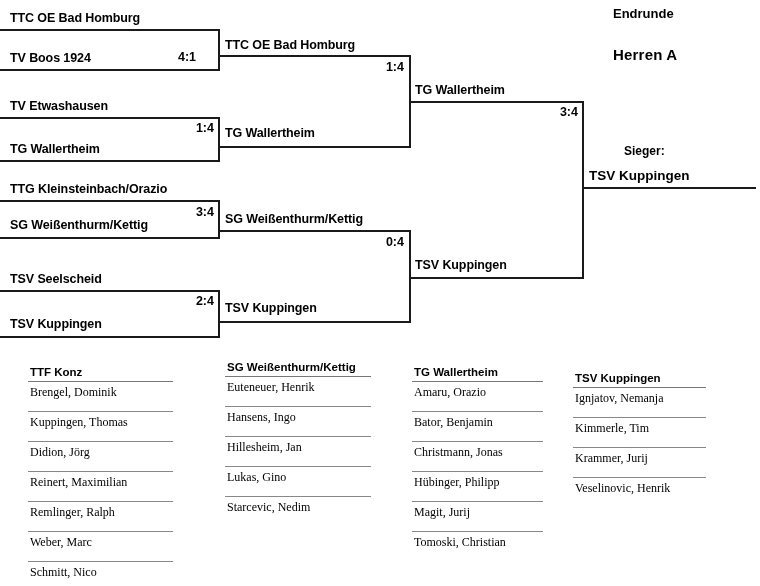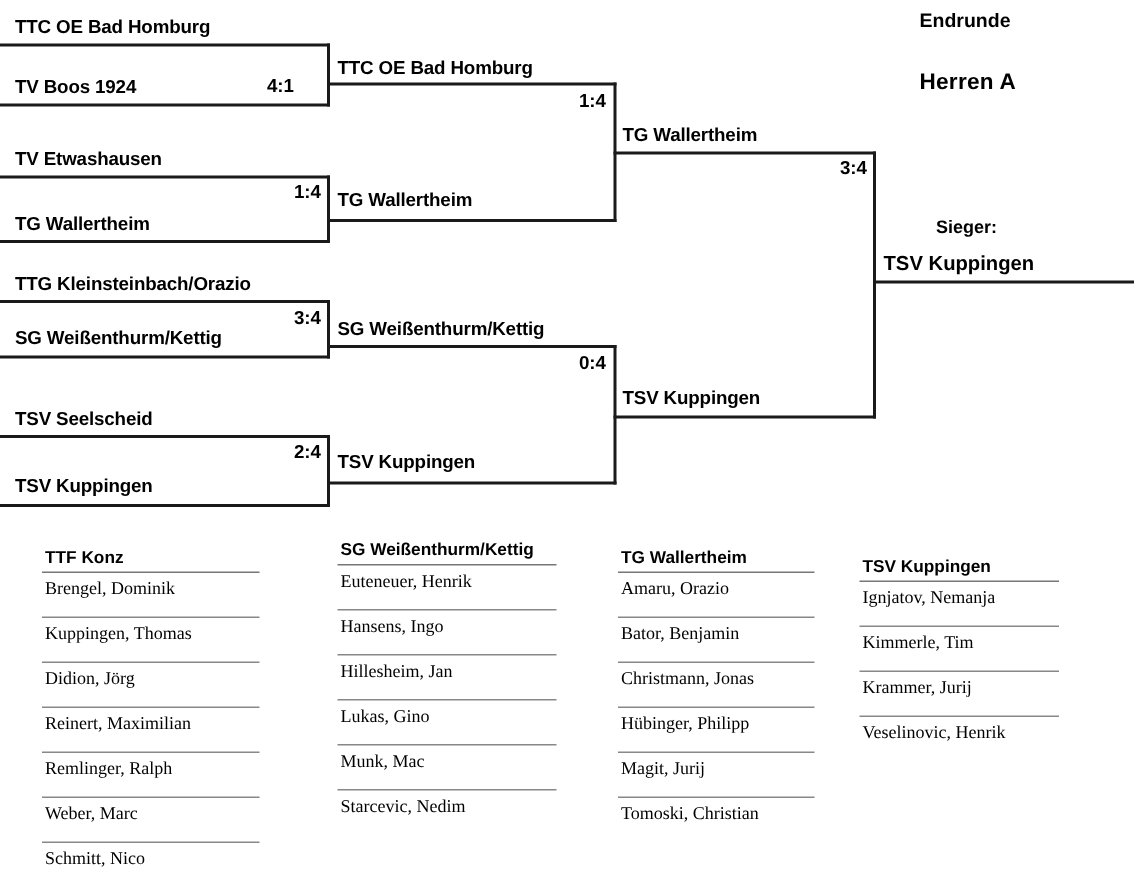--- a/index.html
+++ b/index.html
@@ -158,21 +158,20 @@
       <div class="r-item">Schmitt, Nico</div>
       <div class="r-item">Weiß, Tim</div>
       <div class="r-item">Willems, Thomas</div>
     </div>
   <div class="roster" id="roster-1" style="left:225px; top:361px; width:146px;">
       <div class="r-head">SG Weißenthurm/Kettig</div>
       <div class="r-item">Euteneuer, Henrik</div>
       <div class="r-item">Hansens, Ingo</div>
       <div class="r-item">Hillesheim, Jan</div>
       <div class="r-item">Lukas, Gino</div>
-      <div class="r-item">Munk, Mac</div>
       <div class="r-item">Starcevic, Nedim</div>
     </div>
   <div class="roster" id="roster-2" style="left:412px; top:366px; width:131px;">
       <div class="r-head">TG Wallertheim</div>
       <div class="r-item">Amaru, Orazio</div>
       <div class="r-item">Bator, Benjamin</div>
       <div class="r-item">Christmann, Jonas</div>
       <div class="r-item">Hübinger, Philipp</div>
       <div class="r-item">Magit, Jurij</div>
       <div class="r-item">Tomoski, Christian</div>

